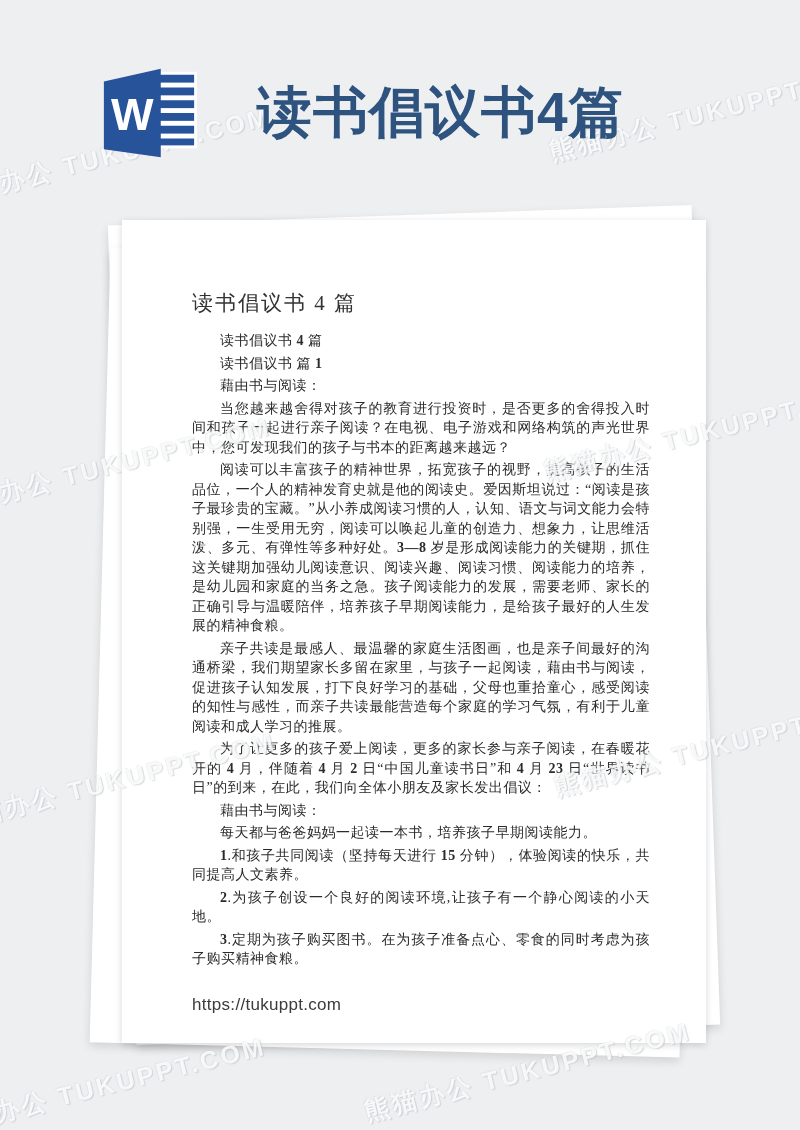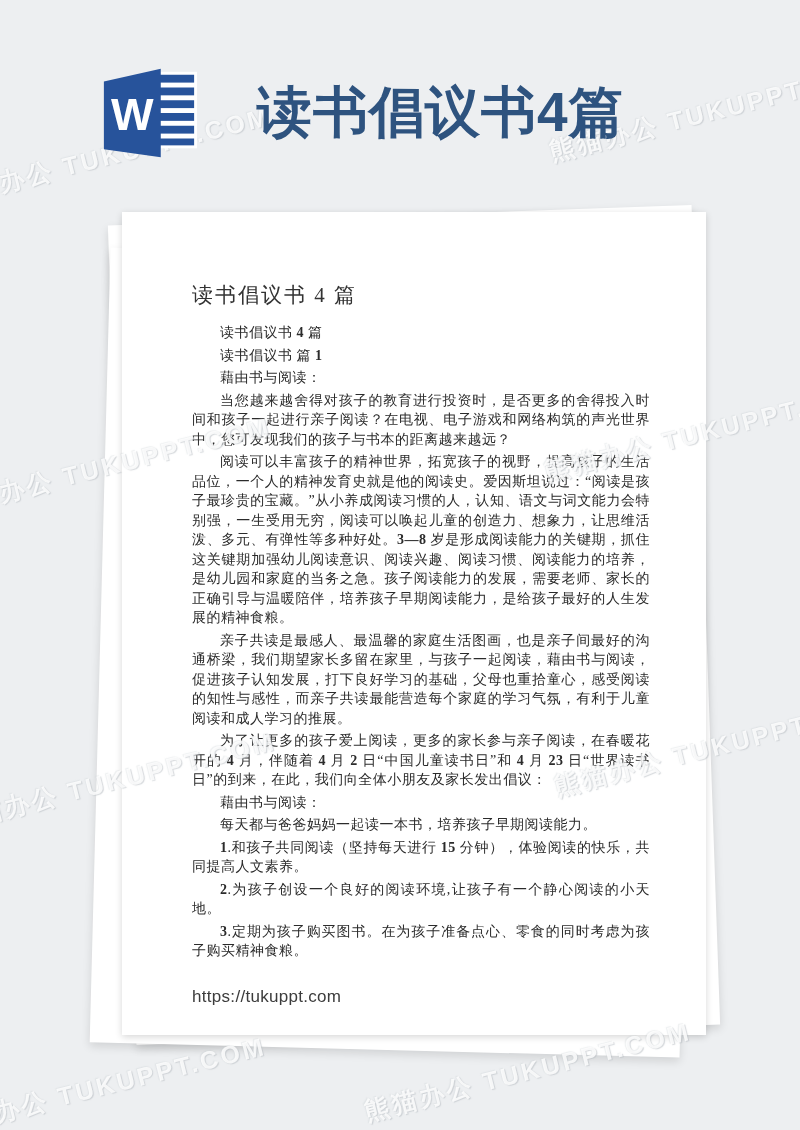--- a/index.html
+++ b/index.html
@@ -39,21 +39,21 @@
     box-shadow:0 4px 10px rgba(0,0,0,0.13);
     z-index:1;
   }
   .page-back-1{
     left:100px;top:255px;width:590px;height:795px;
     transform:rotate(1.5deg);
     box-shadow:0 4px 10px rgba(0,0,0,0.12);
     z-index:2;
   }
   .page-main{
-    left:122px;top:212px;width:584px;height:823px;
+    left:122px;top:220px;width:584px;height:823px;
     box-shadow:0 2px 7px rgba(0,0,0,0.16);
     z-index:3;
     box-sizing:border-box;
     padding:70px 56px 0 70px;
   }
 
   
   .doc-title{
     margin:0 0 14px 0;
     font-family:"Liberation Serif", serif;

